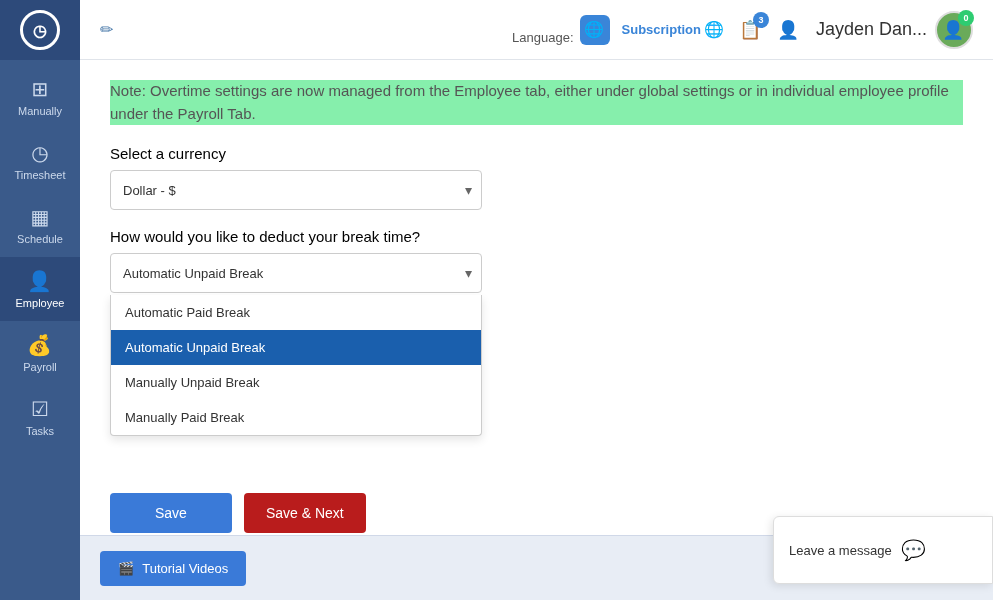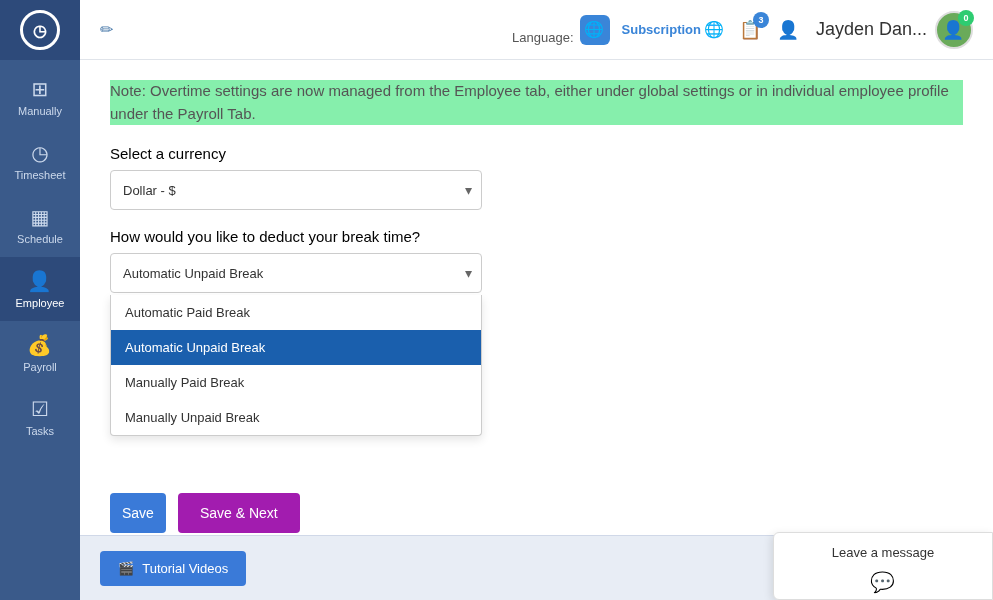--- a/index.html
+++ b/index.html
@@ -199,27 +199,27 @@
       display: flex;
       gap: 12px;
       position: relative;
       z-index: 50;
     }
     .btn-save {
       background: #3a7ad8;
       color: white;
       border: none;
       border-radius: 4px;
-      padding: 12px 12px;
+      padding: 12px 45px;
       font-size: 14px;
       cursor: pointer;
       font-weight: 500;
     }
     .btn-save-next {
-      background: #a21caf;
+      background: #b91c1c;
       color: white;
       border: none;
       border-radius: 4px;
       padding: 12px 22px;
       font-size: 14px;
       cursor: pointer;
       font-weight: 500;
     }
 
     
@@ -352,39 +352,39 @@
         <span class="select-arrow">▾</span>
 
         <div class="dropdown">
           <div class="dropdown-item">
             <span>Automatic Paid Break</span>
           </div>
           <div class="dropdown-item selected">
             <span>Automatic Unpaid Break</span>
           </div>
           <div class="dropdown-item">
-            <span>Manually Paid Break</span>
+            <span>Manually Unpaid Break</span>
           </div>
           <div class="dropdown-item">
-            <span>Manually Unpaid Break</span>
+            <span>Manually Paid Break</span>
           </div>
         </div>
       </div>
     </div>
 
     <div class="buttons-row" style="margin-top: 200px;">
       <button class="btn-save">Save</button>
       <button class="btn-save-next">Save &amp; Next</button>
     </div>
   </div>
 
   <div class="bottom-bar" style="position:relative;">
     <button class="tutorial-btn">
       <span>🎬</span>
       <span>Tutorial Videos</span>
     </button>
 
-    <div class="chat-widget" style="position:absolute; right:0; bottom:0; height:68px; border-radius:6px 0 0 6px;flex-direction:column;">
+    <div class="chat-widget" style="position:absolute; right:0; bottom:16px; height:68px; border-radius:6px 0 0 6px;">
       <span>Leave a message</span>
       <span class="chat-icon">💬</span>
     </div>
   </div>
 </div>
 
 </body></html>

